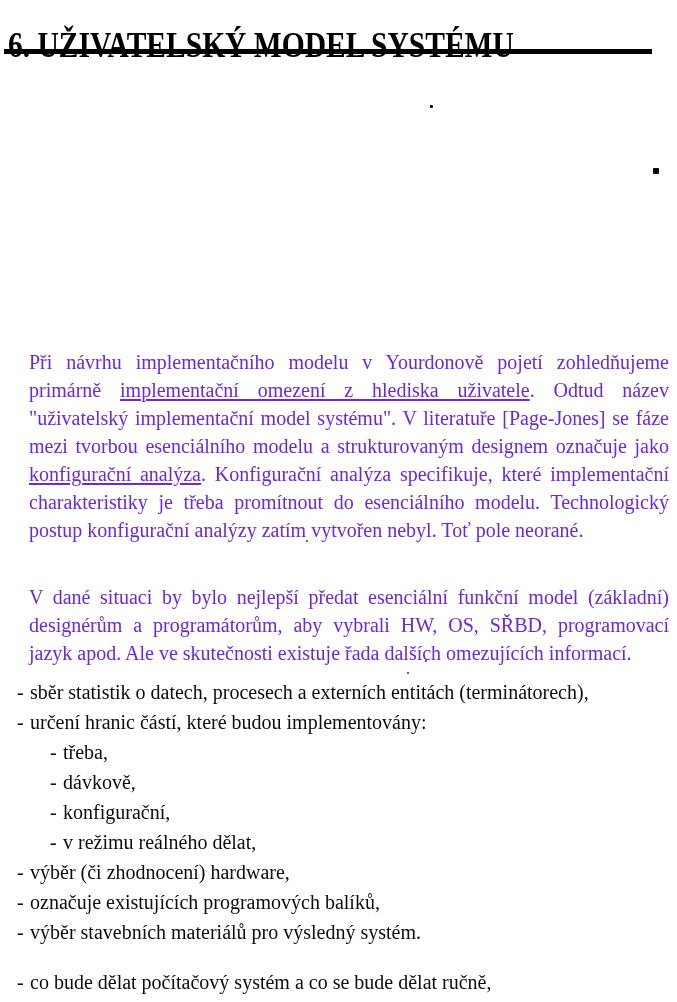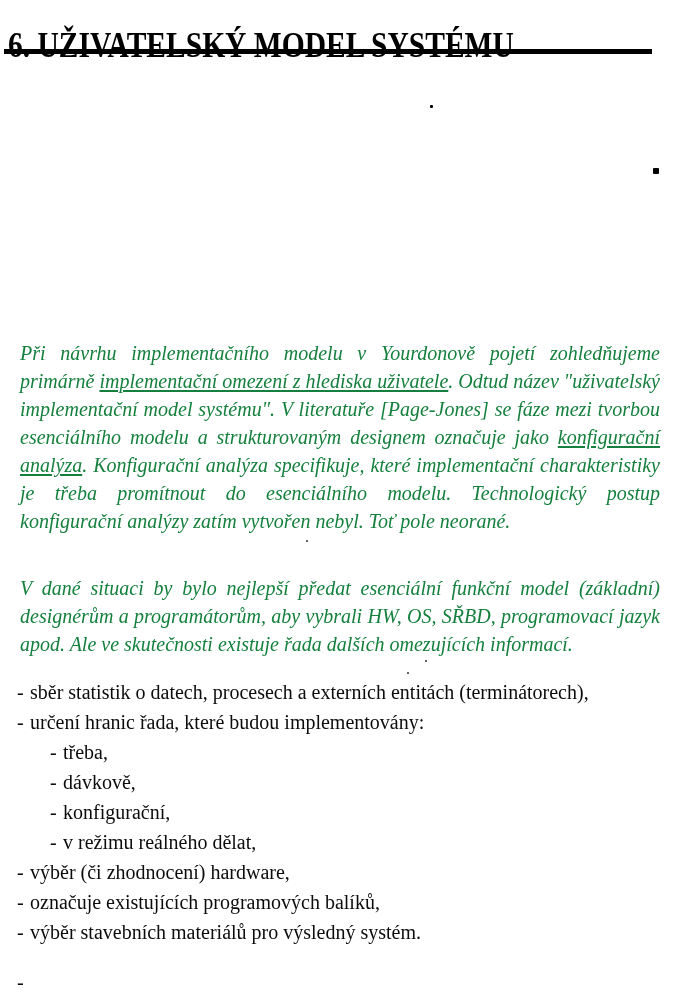--- a/index.html
+++ b/index.html
@@ -20,23 +20,22 @@
     color:#000;
   }
   .rule {
     position:absolute; top:49px; left:4px;
     width:648px; height:5px; background:#000;
   }
 
   .para {
     position:absolute; left:12px; width:640px;
     font-size:20px; line-height:28px;
-    text-align:justify; color:#15803d;
-    margin:8px;
-    font-style:italic;
+    text-align:justify; color:#6d28d9;
+    margin:17px;
   }
   #p1 { top:331px; }
   #p2 { top:566px; }
   #p3 { top:625px; }
   #p4 { top:935px; width:644px; }
 
   .u { text-decoration:underline; text-underline-offset:2px; }
   .b { font-weight:bold; }
 
   .list {
@@ -82,21 +81,21 @@
   <p class="para" id="p2">V dané situaci by bylo nejlepší předat esenciální funkční model (základní) designérům a programátorům, aby vybrali HW, OS, SŘBD, programovací jazyk apod. Ale ve skutečnosti existuje řada dalších omezujících informací.</p>
 
 
   <div class="list">
     <div class="row lvl1">
         <span class="dash">-</span>
         <span class="txt">sběr statistik o datech, procesech a externích entitách (terminátorech),</span>
       </div>
     <div class="row lvl1">
         <span class="dash">-</span>
-        <span class="txt">určení hranic řada, které budou implementovány:</span>
+        <span class="txt">určení hranic částí, které budou implementovány:</span>
       </div>
     <div class="row lvl2">
         <span class="dash">-</span>
         <span class="txt">třeba,</span>
       </div>
     <div class="row lvl2">
         <span class="dash">-</span>
         <span class="txt">dávkově,</span>
       </div>
     <div class="row lvl2">
@@ -117,15 +116,16 @@
       </div>
     <div class="row lvl1">
         <span class="dash">-</span>
         <span class="txt">výběr stavebních materiálů pro výsledný systém.</span>
       </div>
   </div>
 
 
   <div class="final-row">
       <span class="dash">-</span>
+      <span class="txt">co bude dělat počítačový systém a co se bude dělat ručně,</span>
     </div>
 
 </div>
 
 </body></html>

